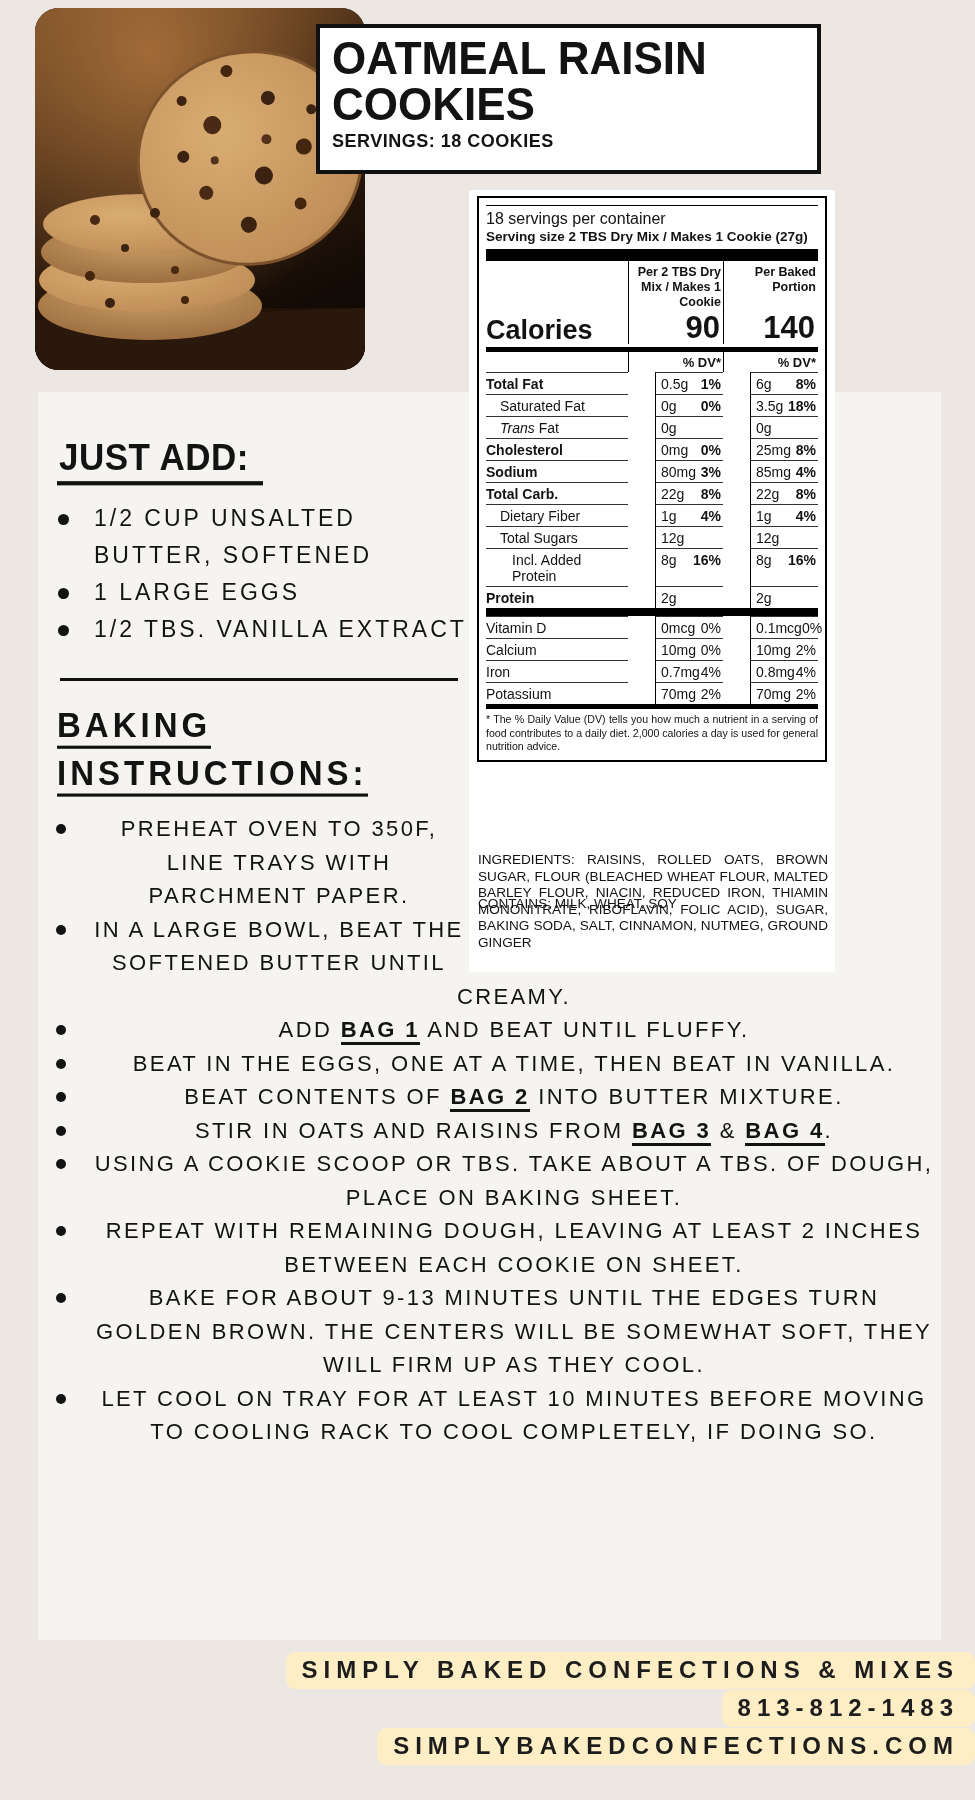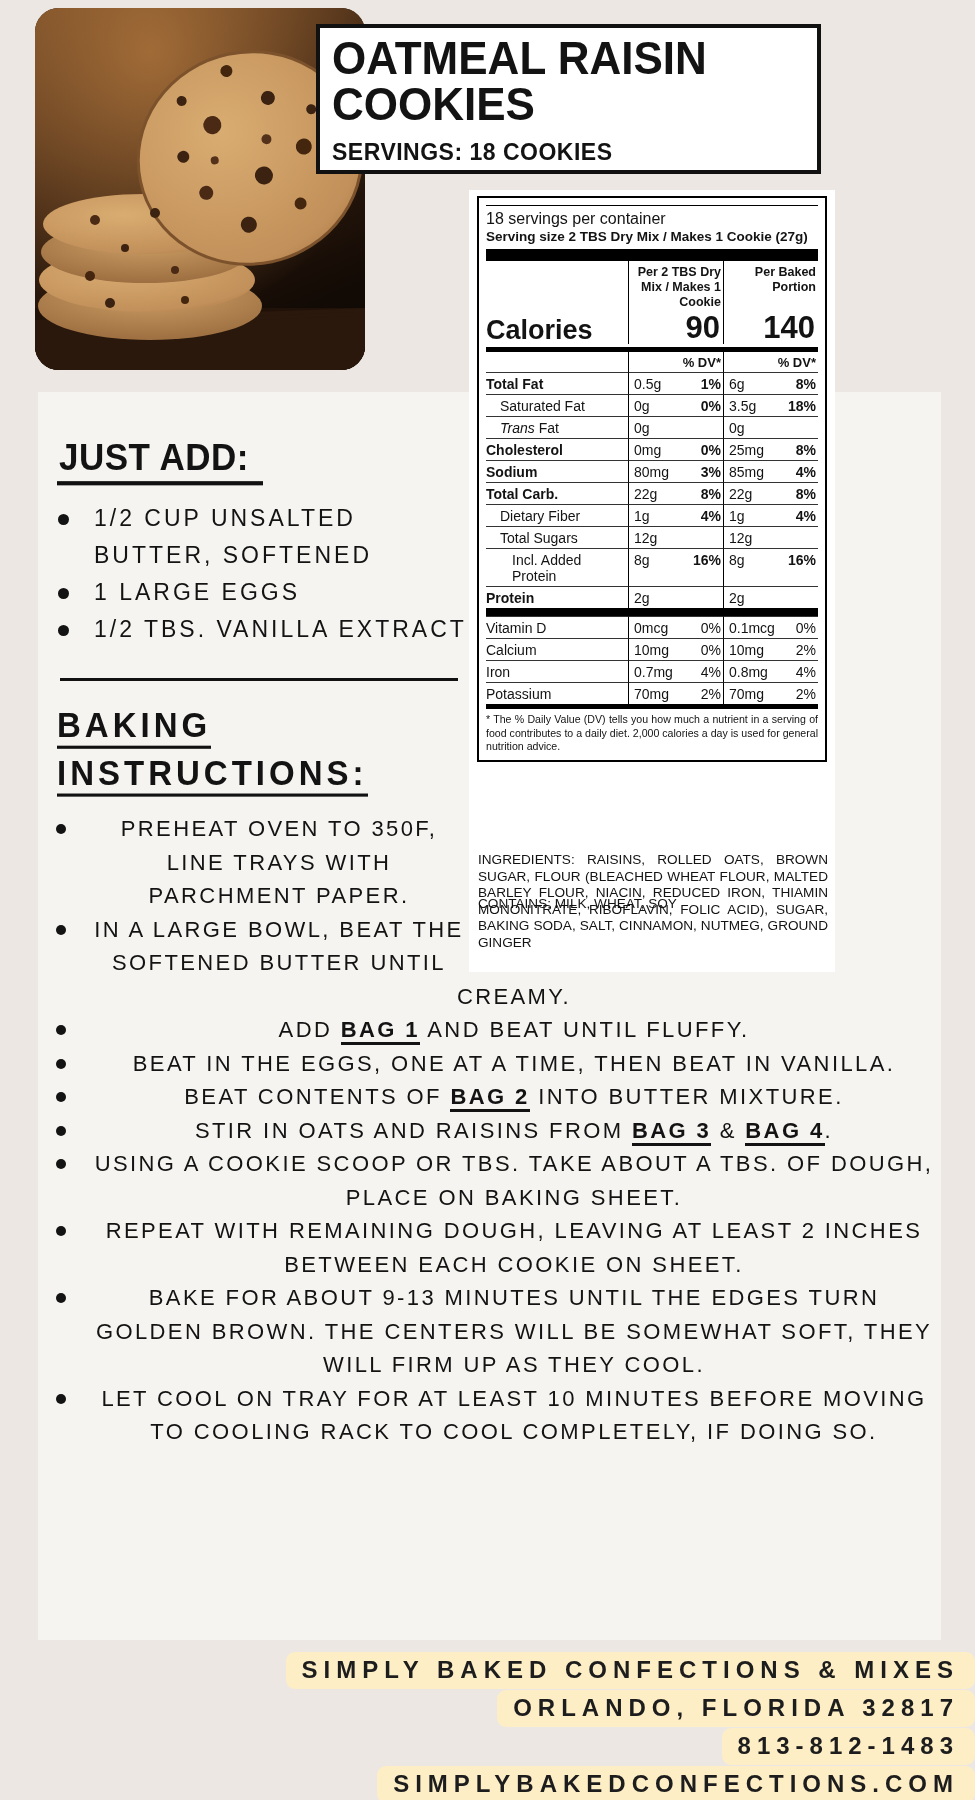--- a/index.html
+++ b/index.html
@@ -25,21 +25,21 @@
   .title-box{
     position:absolute;left:316px;top:24px;width:505px;height:150px;
     background:#ffffff;border:4px solid #111;box-sizing:border-box;
     padding:6px 10px 4px 12px;z-index:5;
   }
   .title-line{
     font-weight:700;font-size:44px;line-height:46px;letter-spacing:0px;
     transform:scaleY(1.04);transform-origin:left top;white-space:nowrap;
   }
   .servings-line{
-    font-weight:700;font-size:23px;line-height:26px;margin-top:13px;letter-spacing:0.5px;
+    font-weight:700;font-size:18px;line-height:26px;margin-top:2px;letter-spacing:0.5px;
   }
   
   .nutrition-panel{
     position:absolute;left:469px;top:190px;width:366px;height:782px;
     background:#ffffff;z-index:4;
   }
   .nf-box{
     position:absolute;left:8px;top:6px;width:350px;box-sizing:border-box;
     border:2px solid #000;padding:4px 7px 6px 7px;background:#fff;
   }
@@ -55,21 +55,21 @@
   .nf-colhead{font-size:12.5px;font-weight:700;text-align:right;line-height:15px;padding:4px 2px 2px 4px;min-height:48px;box-sizing:border-box;}
   .nf-cal-label{font-weight:700;font-size:27px;align-self:end;line-height:28px;}
   .nf-cal-val{font-weight:700;font-size:31px;text-align:right;padding-right:3px;line-height:32px;align-self:end;}
   .nf-calbar{height:5px;background:#000;margin-top:3px;}
   .nf-dv{font-size:13px;font-weight:700;text-align:right;padding:3px 2px 2px 0;}
   .nf-row{min-height:22px;box-sizing:border-box;}
   .nf-row .name{font-size:14px;padding:3px 2px 2px 0;border-top:1px solid #333;}
   .nf-row .name.ind1{padding-left:14px;}
   .nf-row .name.ind2{padding-left:26px;}
   .nf-row .name.b{font-weight:700;}
-  .nf-row .val{font-size:14px;display:flex;justify-content:space-between;padding:3px 2px 2px 5px;border-top:1px solid #333;box-sizing:border-box;}
+  .nf-row .val{font-size:14px;display:flex;justify-content:space-between;padding:3px 2px 2px 5px;border-top:1px solid #333;box-sizing:border-box;margin-left:27px;}
   .nf-row .val .pct{font-weight:700;}
   .nf-footnote{font-size:10.6px;line-height:13.5px;text-align:justify;padding-top:4px;}
   .nf-ingredients{
     position:absolute;left:478px;top:852px;width:350px;font-size:13.6px;line-height:16.5px;
     text-align:justify;z-index:5;
   }
   .nf-contains{position:absolute;left:478px;top:896px;width:350px;font-size:13.6px;z-index:5;}
   
   .just-add-heading{
     position:absolute;left:57px;top:436px;font-size:35px;font-weight:700;letter-spacing:0.5px;
@@ -404,16 +404,15 @@
     <li><span>BEAT CONTENTS OF </span><span class="bag">BAG 2</span><span> INTO BUTTER MIXTURE.</span></li>
     <li><span>STIR IN OATS AND RAISINS FROM </span><span class="bag">BAG 3</span><span> &amp; </span><span class="bag">BAG 4</span><span>.</span></li>
     <li><span>USING A COOKIE SCOOP OR TBS. TAKE ABOUT A TBS. OF DOUGH, PLACE ON BAKING SHEET.</span></li>
     <li><span>REPEAT WITH REMAINING DOUGH, LEAVING AT LEAST 2 INCHES BETWEEN EACH COOKIE ON SHEET.</span></li>
     <li><span>BAKE FOR ABOUT 9-13 MINUTES UNTIL THE EDGES TURN GOLDEN BROWN. THE CENTERS WILL BE SOMEWHAT SOFT, THEY WILL FIRM UP AS THEY COOL.</span></li>
     <li><span>LET COOL ON TRAY FOR AT LEAST 10 MINUTES BEFORE MOVING TO COOLING RACK TO COOL COMPLETELY, IF DOING SO.</span></li>
   </ul>
 
 <div class="footer" id="footer">
     <div class="line"><span class="hl">SIMPLY BAKED CONFECTIONS &amp; MIXES</span></div>
-    <div class="line"><span class="hl">ORLANDO, FLORIDA 32817</span></div>
     <div class="line"><span class="hl">813-812-1483</span></div>
     <div class="line"><span class="hl">SIMPLYBAKEDCONFECTIONS.COM</span></div>
   </div>
 
 </body></html>

